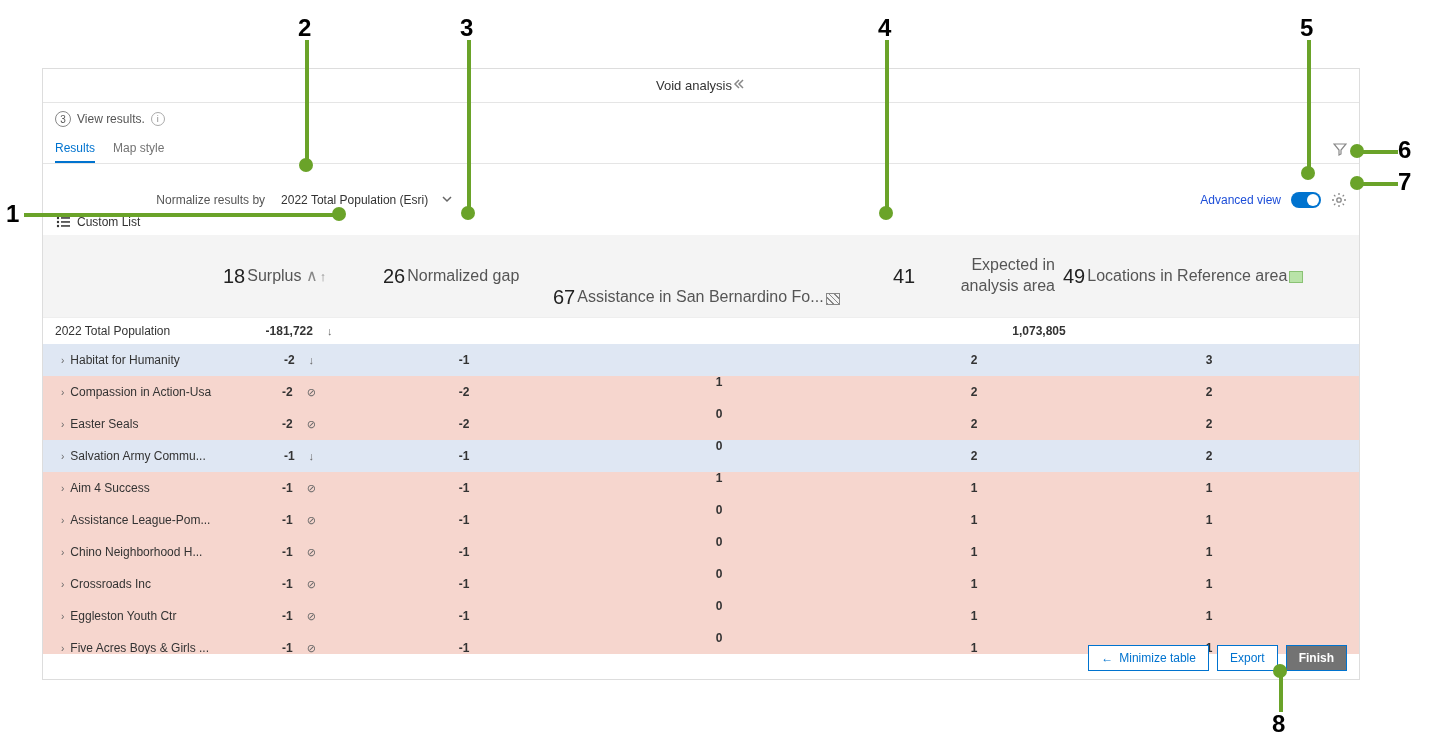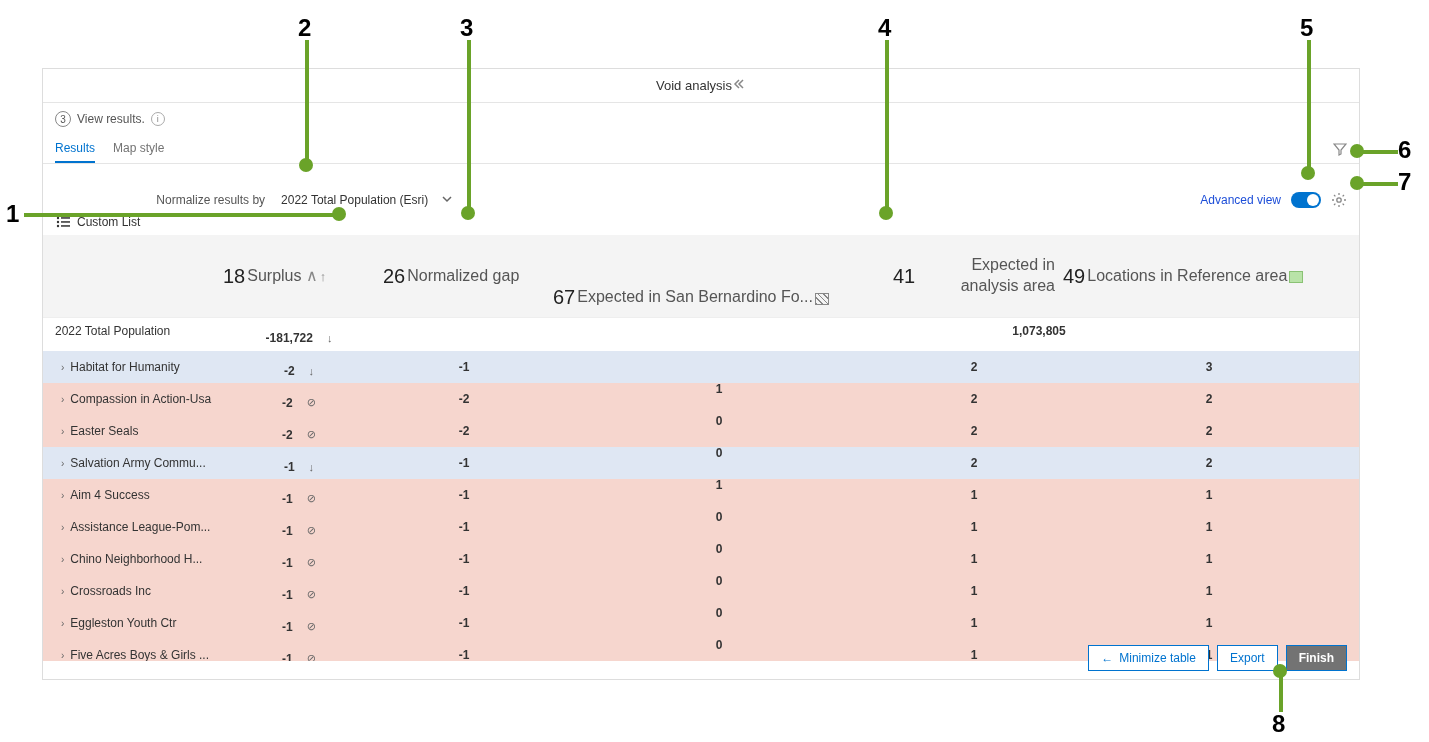--- a/index.html
+++ b/index.html
@@ -163,21 +163,21 @@
   .row.red { background: #f6d6ce; }
   .row.blue { background: #dfe7f3; }
   .row .col-name {
     display: flex; align-items: center; gap: 6px;
     padding-left: 18px;
     font-weight: 400;
     white-space: nowrap; overflow: hidden; text-overflow: ellipsis;
   }
   .row .expand { font-size: 10px; color: #666; cursor: pointer; }
   .cell-val { text-align: center; font-weight: 600; }
-  .surplus-cell { display:flex; justify-content:center; align-items:center; gap:14px; font-weight:600;margin-top:7px;}
+  .surplus-cell { display:flex; justify-content:center; align-items:center; gap:14px; font-weight:600;}
   .ind { font-size: 11px; color: #666; font-weight:400;}
   
   .footer {
     position: absolute;
     bottom: 8px; right: 12px;
     display: flex; gap: 8px;
   }
   .btn {
     font-size: 12px;
     padding: 5px 12px;
@@ -285,21 +285,21 @@
           <span class="hdr-num">18</span>
           <span class="hdr-label"><span>Surplus</span> <span style="color:#888">∧</span></span>
           <span class="hdr-sub">↑</span>
         </div>
         <div class="hdr-cell col-normgap">
           <span class="hdr-num">26</span>
           <span class="hdr-label">Normalized gap</span>
         </div>
         <div class="hdr-cell col-locsan">
           <span class="hdr-num">67</span>
-          <span class="hdr-label">Expected in San Bernardino Fo...</span>
+          <span class="hdr-label">Assistance in San Bernardino Fo...</span>
           <span class="hdr-swatch-hatch"></span>
         </div>
         <div class="hdr-cell col-expected">
           <span class="hdr-num">41</span>
           <span class="hdr-label">Expected in analysis area</span>
         </div>
         <div class="hdr-cell col-locref">
           <span class="hdr-num">49</span>
           <span class="hdr-label">Locations in Reference area</span>
           <span class="hdr-swatch-green"></span>

